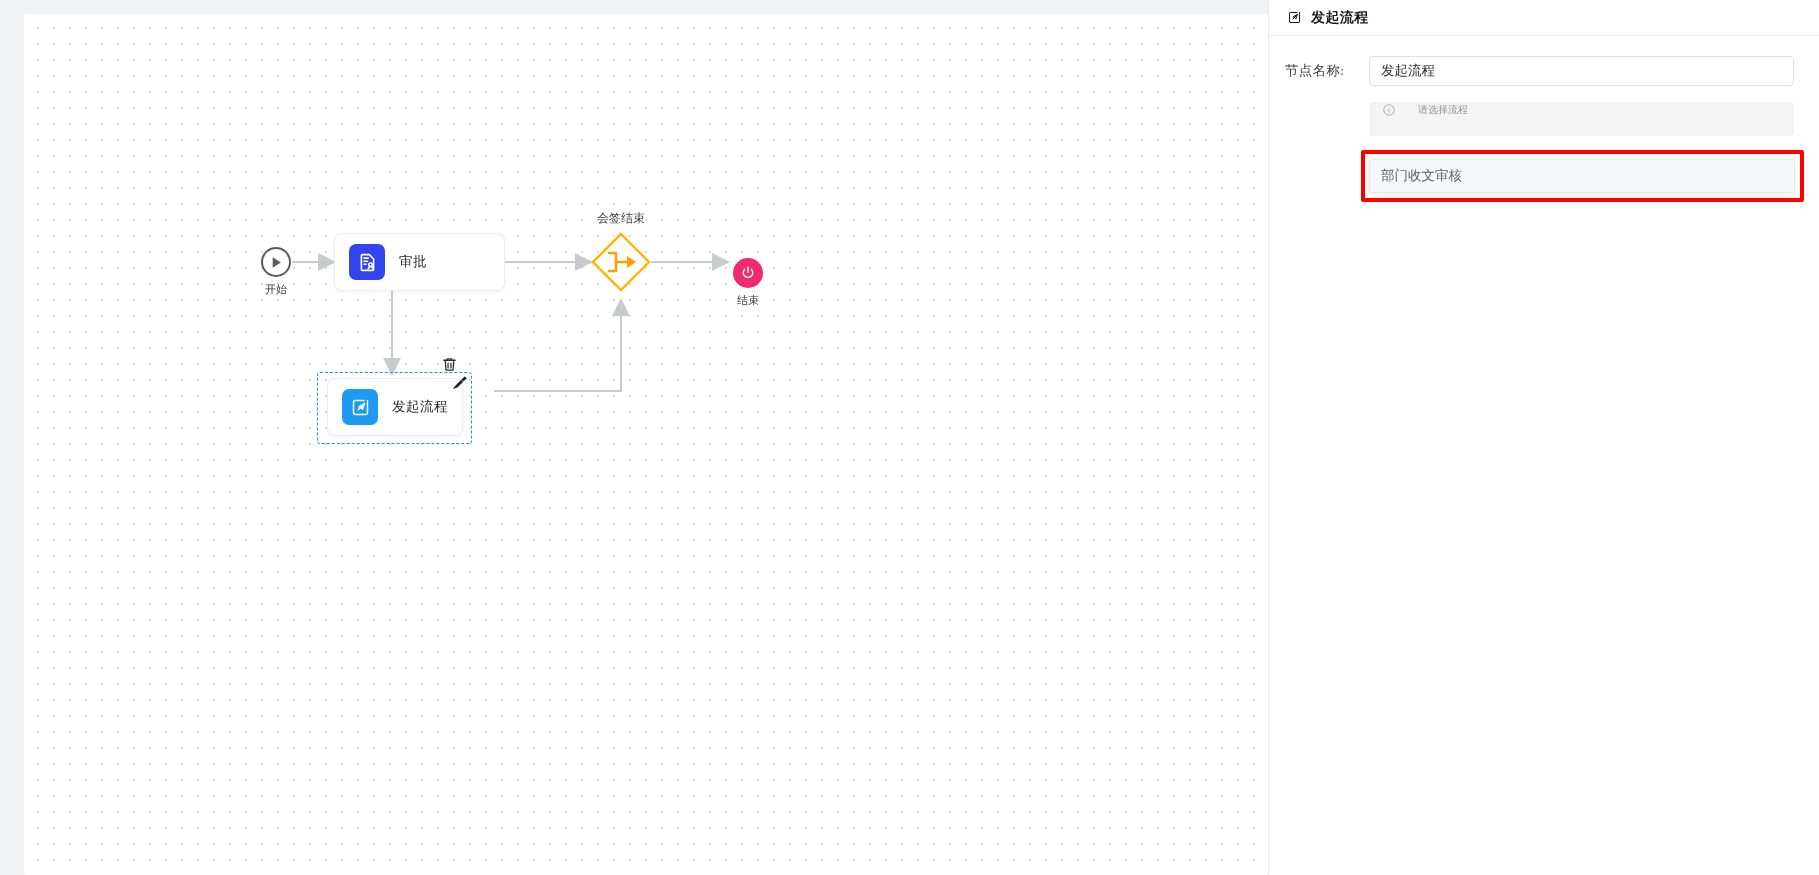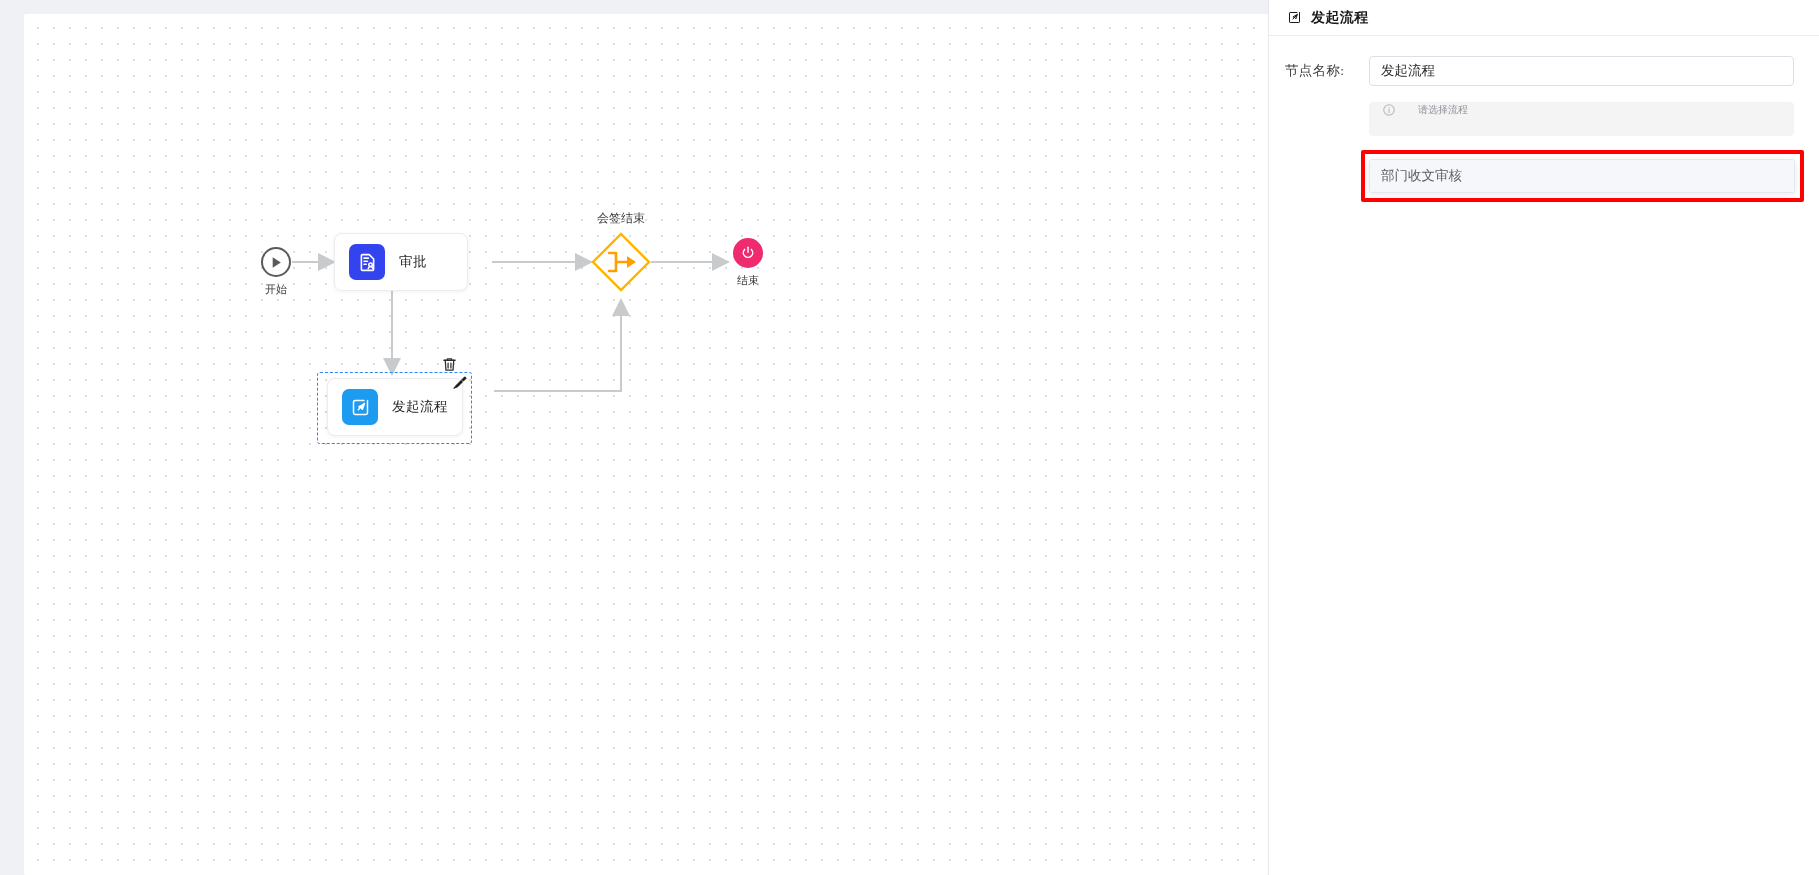--- a/index.html
+++ b/index.html
@@ -178,21 +178,21 @@
 
       <div class="round-node" style="left:232px; top:233px; width:40px;">
         <div class="circ" style="border:2px solid #5a5a5a; background:#fff;">
           <svg width="13" height="13" viewBox="0 0 12 12">
               <path d="M2.5 1.2 L10 6 L2.5 10.8 Z" fill="#5a5a5a"></path>
             </svg>
         </div>
         <div class="cap">开始</div>
       </div>
 
-      <div class="node-card" style="left:310px; top:219px; width:134px; height:58px;">
+      <div class="node-card" style="left:310px; top:219px; width:171px; height:58px;">
         <div class="node-icon" style="background:#3344ee;">
           <svg width="21" height="21" viewBox="0 0 24 24" fill="none" stroke="#ffffff" stroke-width="1.8" stroke-linecap="round" stroke-linejoin="round">
             <path d="M14 3H6a1 1 0 0 0-1 1v16a1 1 0 0 0 1 1h12a1 1 0 0 0 1-1V8z"></path>
             <path d="M8 7h5M8 10.5h4M8 14h2.5"></path>
             <circle cx="15.5" cy="14.5" r="2"></circle>
             <path d="M12.8 19c.4-1.6 1.5-2.4 2.7-2.4s2.3.8 2.7 2.4"></path>
           </svg>
         </div>
         <div class="node-label">审批</div>
       </div>
@@ -202,21 +202,21 @@
         <svg width="60" height="60" viewBox="0 0 60 60">
           <path d="M30 2 L58 30 L30 58 L2 30 Z" fill="#ffffff" stroke="#ffb300" stroke-width="2.4"></path>
           <g stroke="#ffa000" stroke-width="2.6" fill="none" stroke-linecap="round" stroke-linejoin="round">
             <path d="M18 21 L25 21 L25 39 L18 39"></path>
             <path d="M25 30 L38 30"></path>
           </g>
           <path d="M36 24 L45 30 L36 36 Z" fill="#ffa000"></path>
         </svg>
       </div>
 
-      <div class="round-node" style="left:704px; top:224px; width:40px;">
+      <div class="round-node" style="left:704px; top:244px; width:40px;">
         <div class="circ" style="background:#ef2a6e;">
           <svg width="16" height="16" viewBox="0 0 24 24" fill="none" stroke="#ffffff" stroke-width="2.2" stroke-linecap="round">
             <path d="M12 3.5 L12 11"></path>
             <path d="M7 6.6a7 7 0 1 0 10 0"></path>
           </svg>
         </div>
         <div class="cap">结束</div>
       </div>
 
       <div class="sel-box" style="left:293px; top:358px; width:155px; height:72px;"></div>

